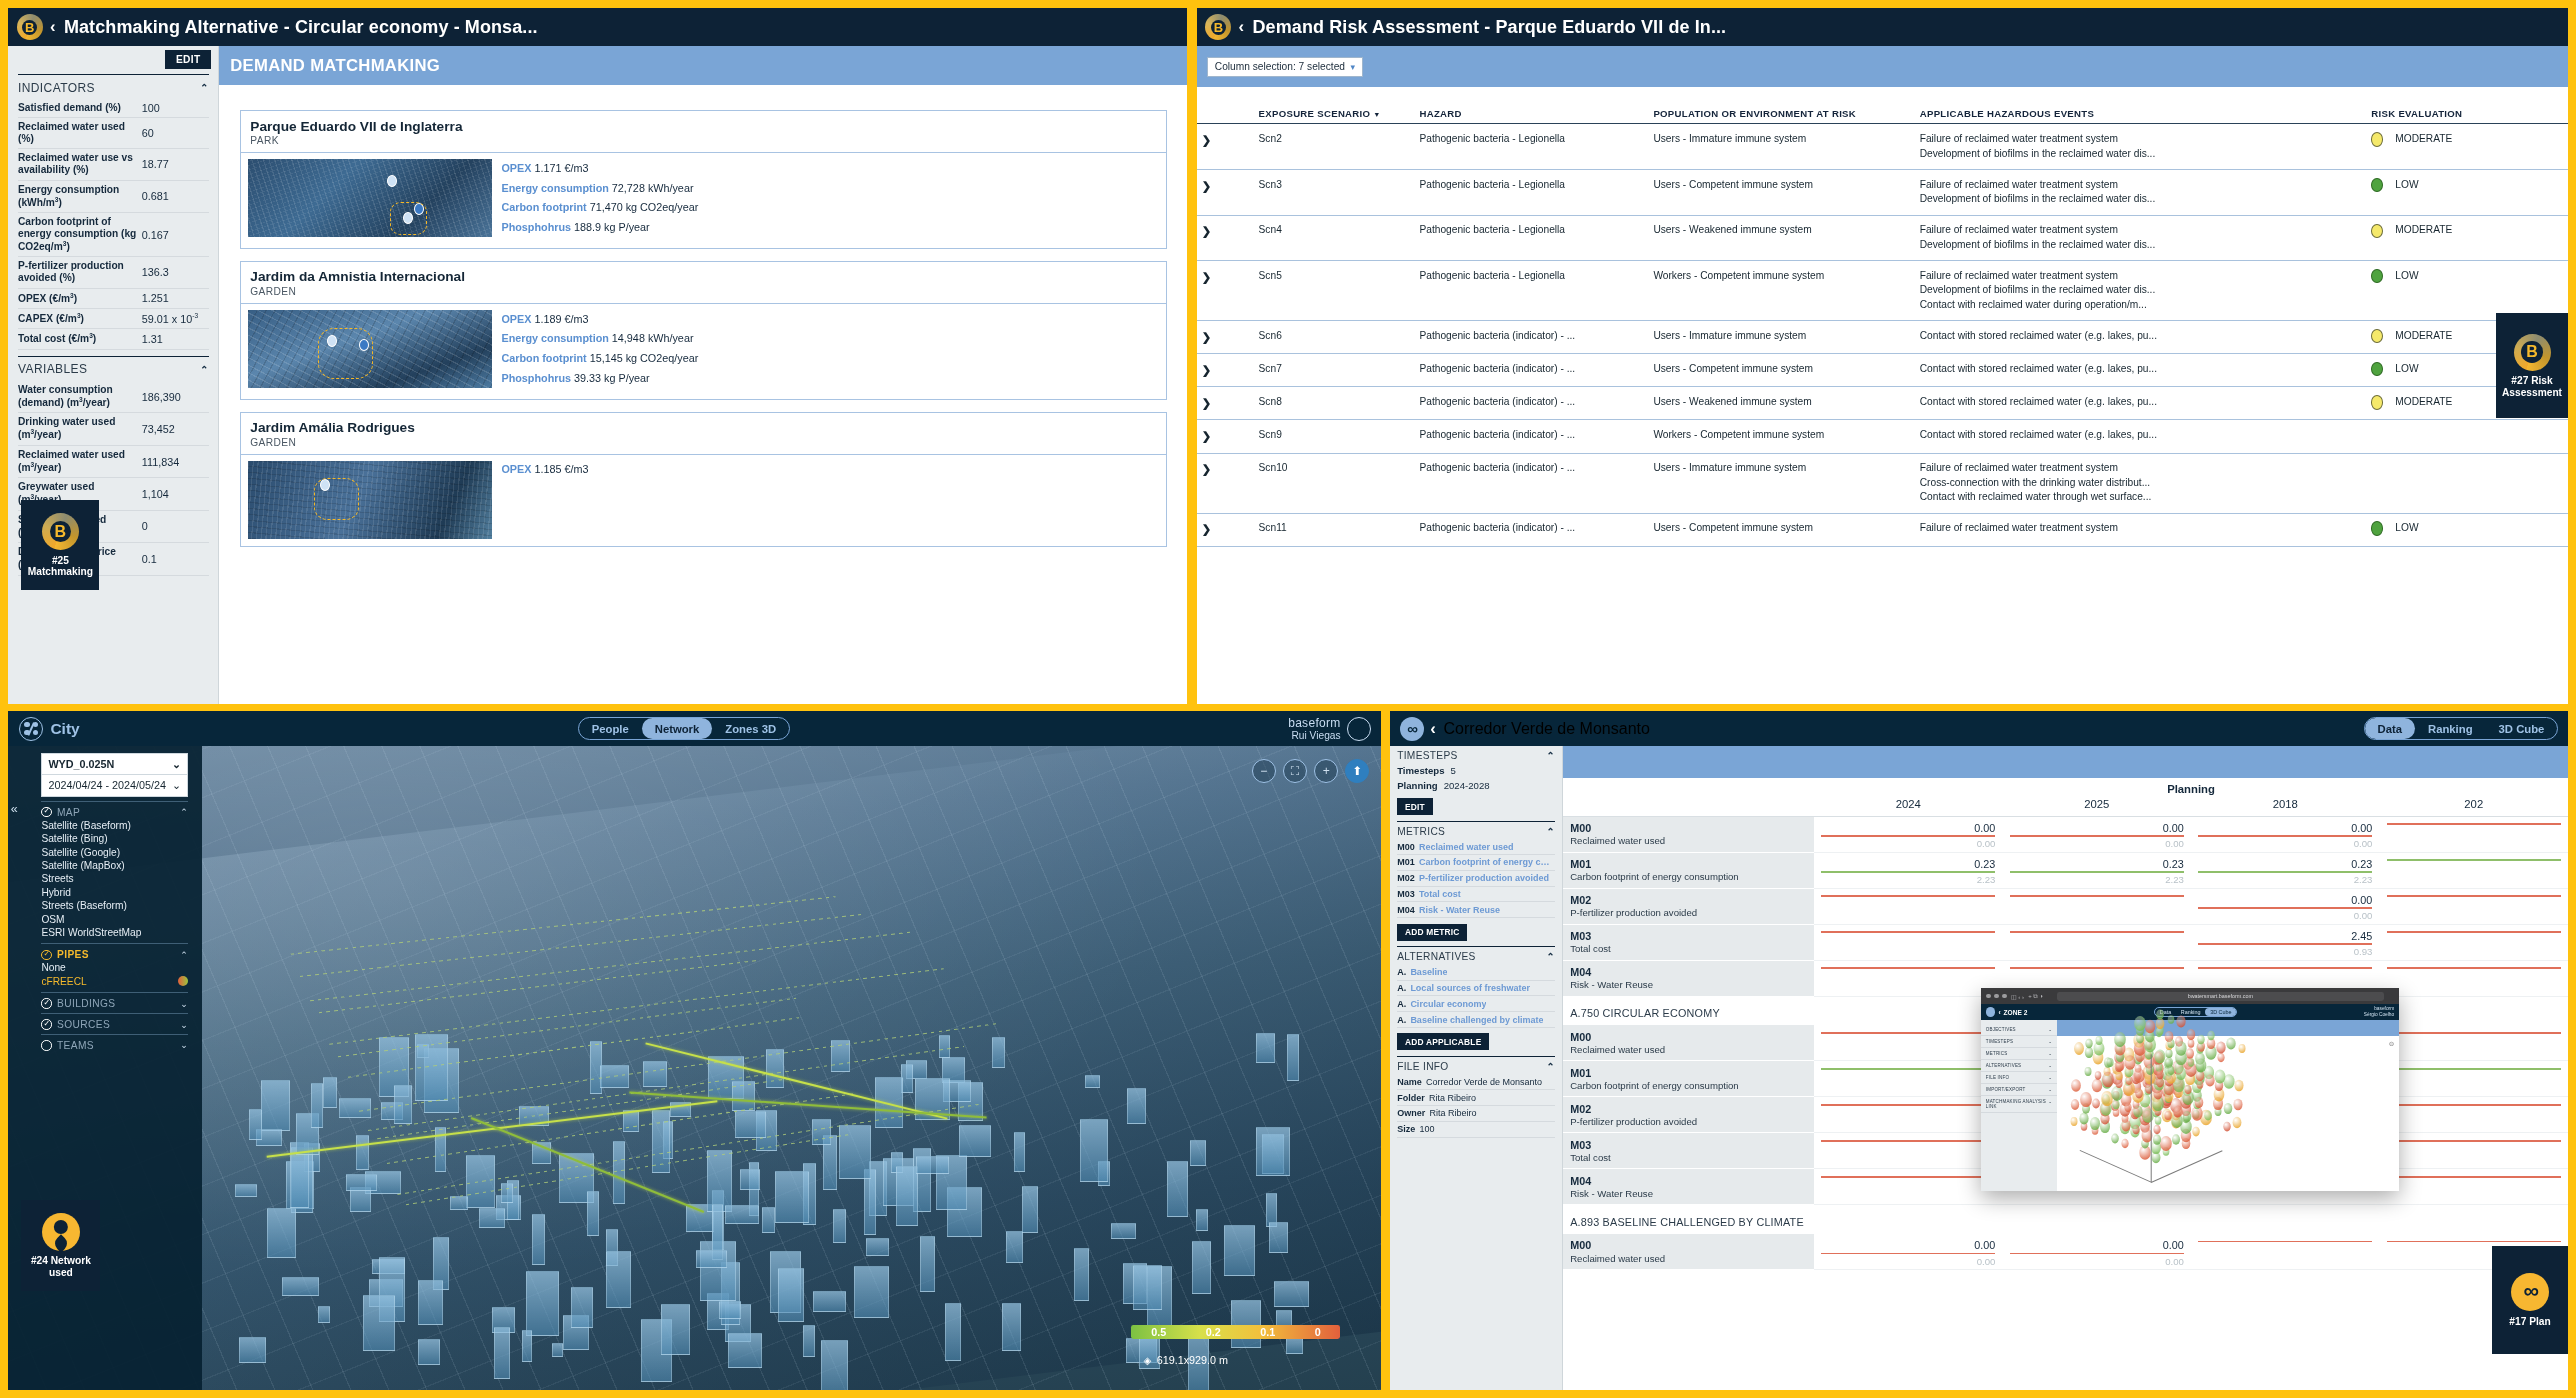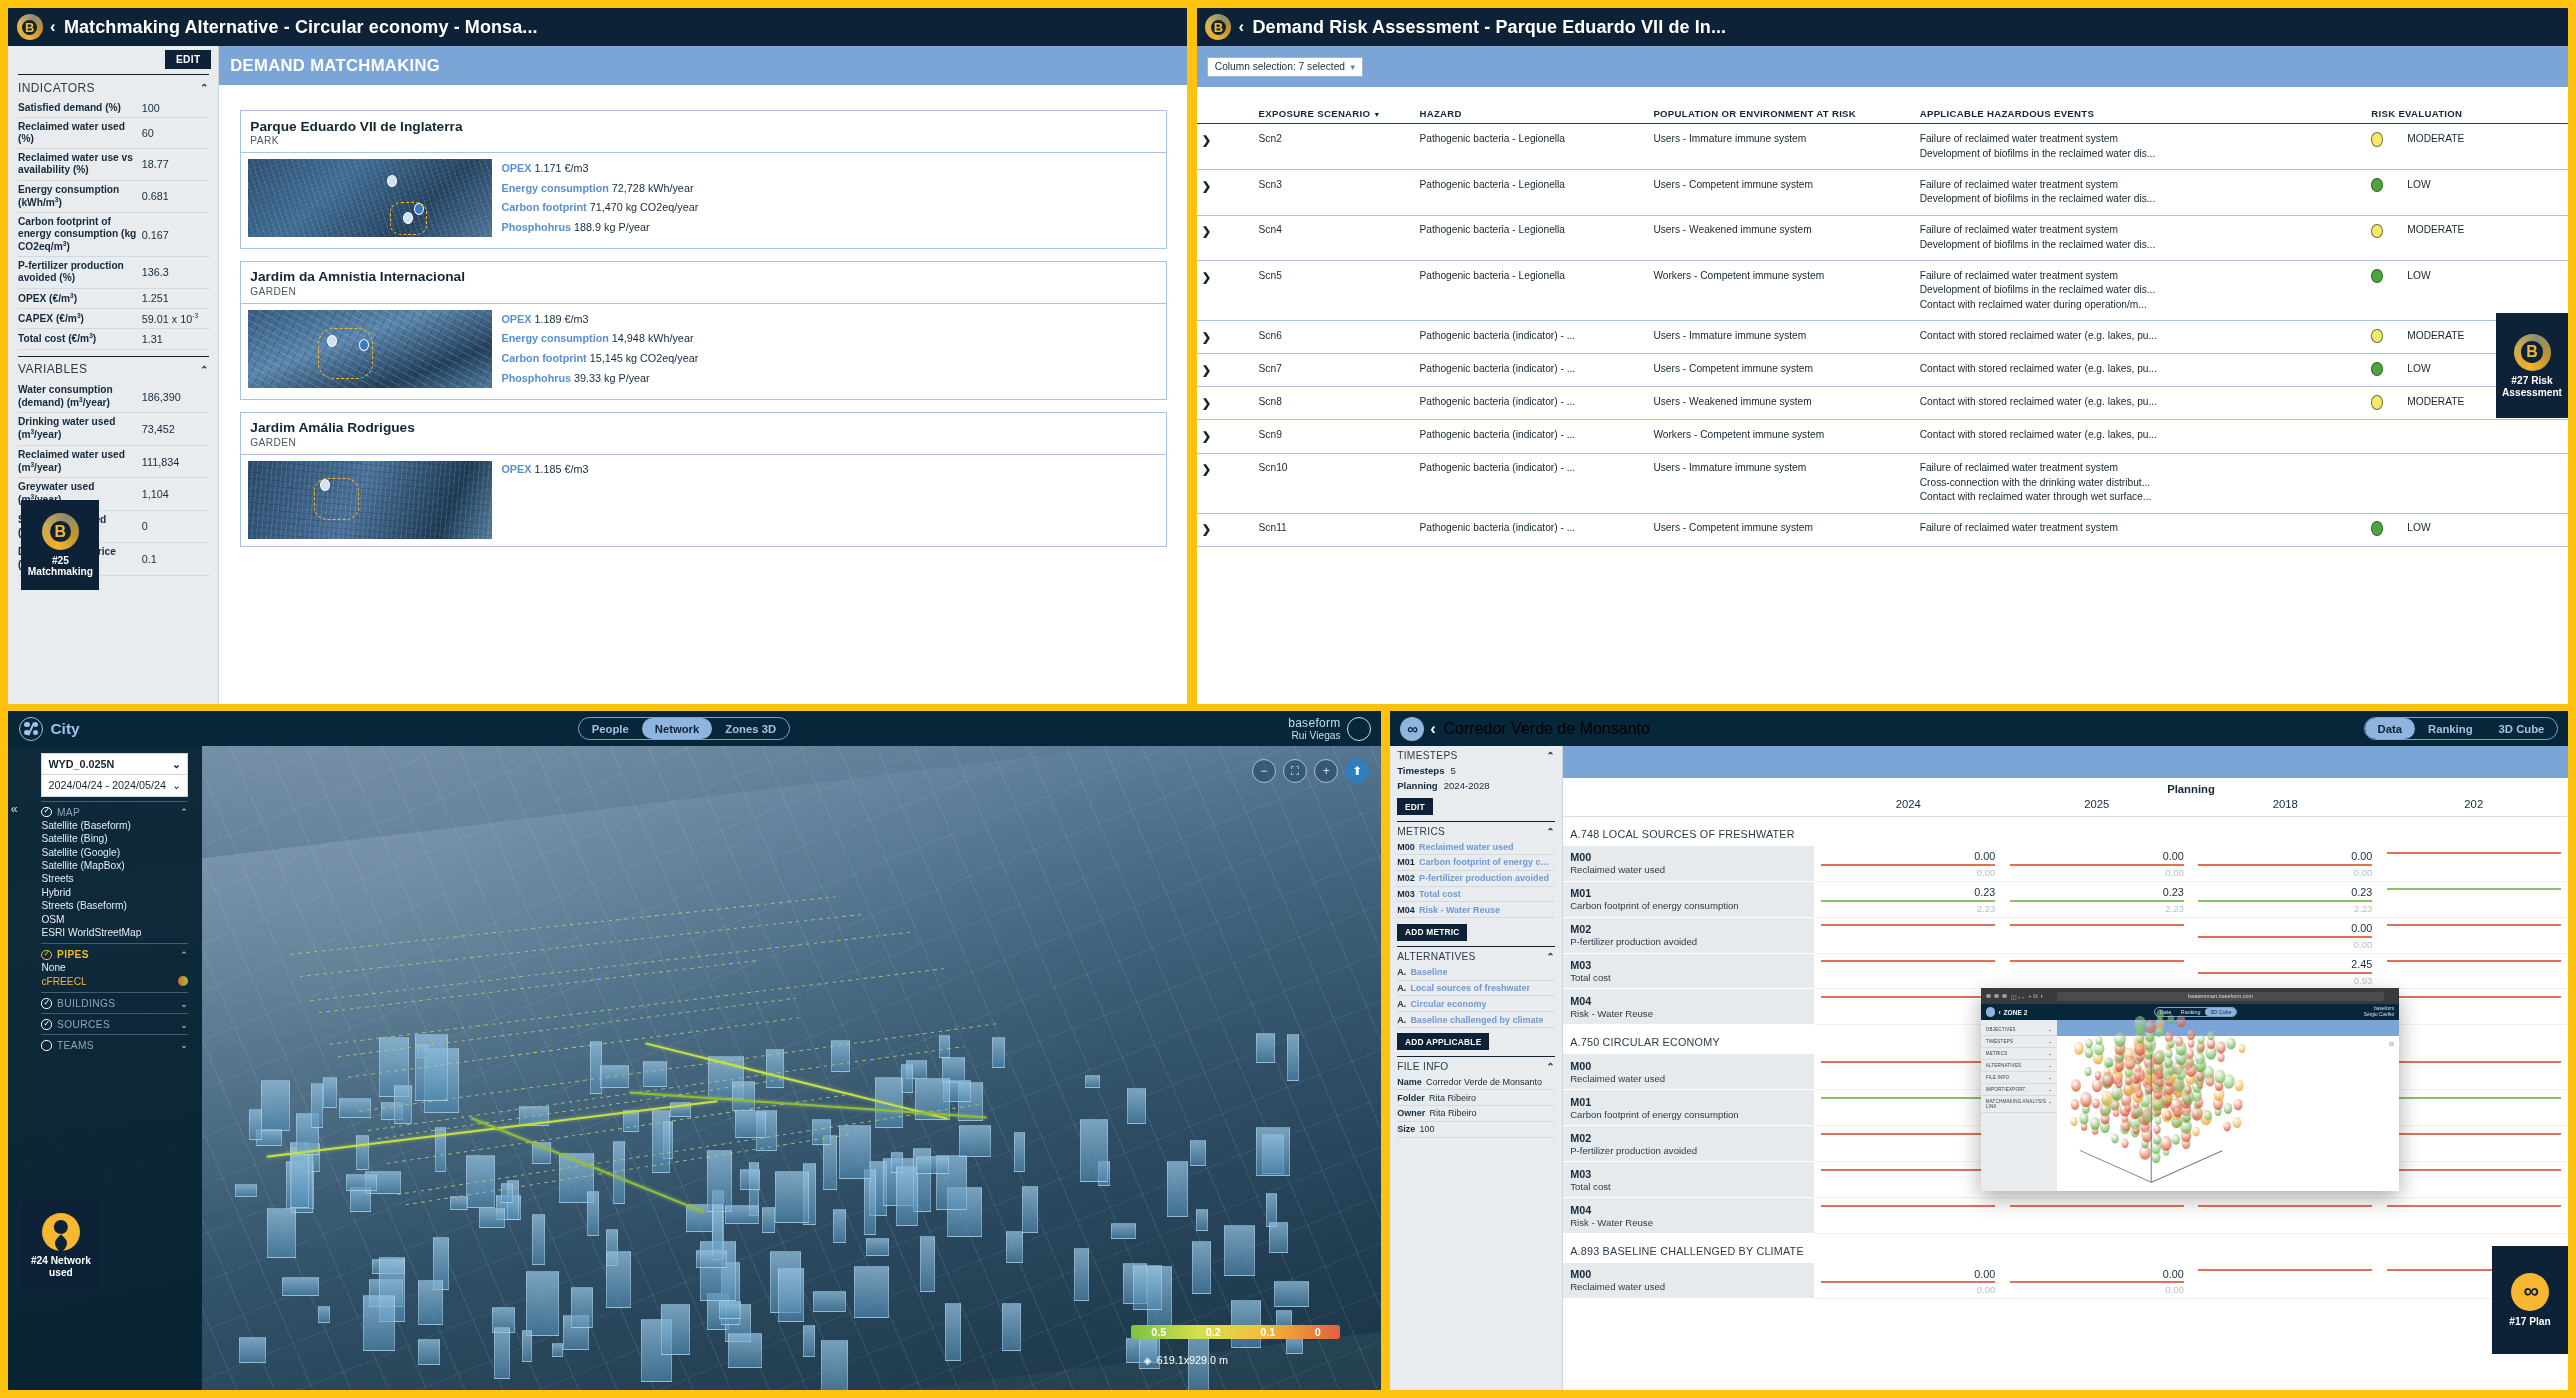--- a/index.html
+++ b/index.html
@@ -138,21 +138,21 @@
     font-weight: bold; padding: 0 4.8px 4.8px 4.8px; border-bottom: 1.8px solid #2a4258; vertical-align: bottom;
   }
   table.risk td {
     font-size: 10.2px; color: #16252f; padding: 7.8px 4.8px; vertical-align: top;
     border-bottom: 1.2px solid #a9c2dd; line-height: 1.42;
   }
   .cw1 { width: 42px; } .cw2 { width: 119px; } .cw3 { width: 173px; }
   .cw4 { width: 197px; } .cw5 { width: 334px; } .cw6 { width: 149px; }
   .rowchev { color: #16252f; font-size: 11.3px; font-weight: bold; }
   .truncell { overflow: hidden; text-overflow: ellipsis; white-space: nowrap; }
-  .riskcell { display: flex; align-items: center; gap: 24px; font-size: 10.2px; }
+  .riskcell { display: flex; align-items: center; gap: 12px; font-size: 10.2px; }
   .dot { width: 12px; height: 14.3px; border-radius: 50%; border: 0.6px solid #6d6d3a; flex: none; }
   .dot.mod { background: #f5e96b; }
   .dot.low { background: #4fa33f; border-color: #2e6b23; }
   .sorticon { font-size: 7.2px; }
 
   
   .bl-top { background: #07263a; height: 35px; display: flex; align-items: center;
             justify-content: space-between; padding: 0 10.8px; position: relative; z-index: 6; }
   .city-brand { display: flex; align-items: center; gap: 7.2px; }
   .nlogo { width: 24px; height: 24px; border-radius: 50%; border: 1.8px solid #9fc2e6;
@@ -1111,23 +1111,20 @@
               </tr>
             <tr id="plan-years">
                 <th></th>
                 <th>2024</th>
                 <th>2025</th>
                 <th>2018</th>
                 <th>202</th>
               </tr>
           </thead>
           <tbody id="plan-body-rows">
-  <tr class="grp">
-    <td colspan="5">A.748 LOCAL SOURCES OF FRESHWATER</td>
-              </tr>
 
   <tr>
     <td class="mcell">
       <div class="mc1">M00</div>
       <div class="mc2">Reclaimed water used</div>
                 </td>
     <td class="vcell">
        <div class="vnum">0.00</div>
        <div class="vline r"></div>
        <div class="vsub">0.00</div>

